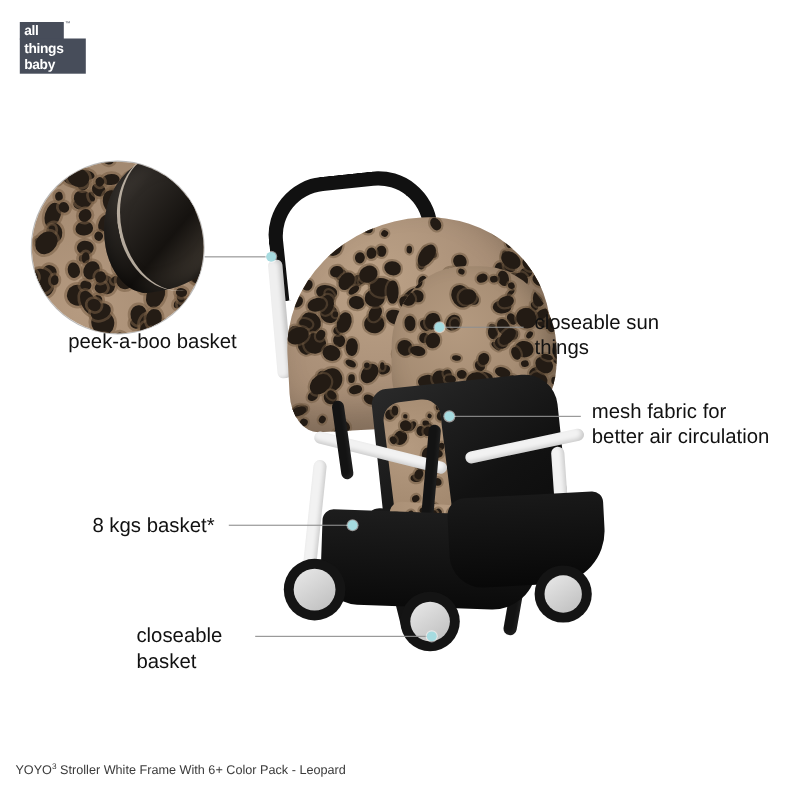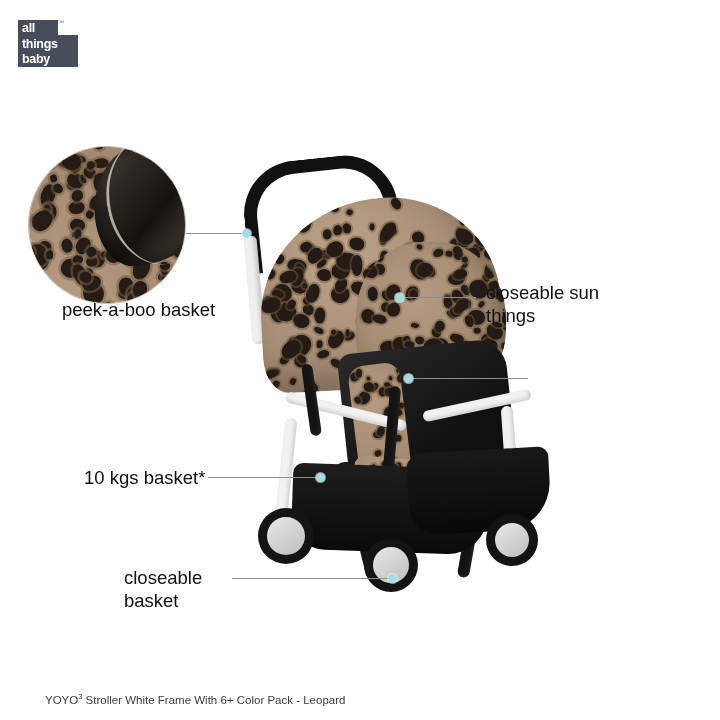--- a/index.html
+++ b/index.html
@@ -153,21 +153,21 @@
   
   .callout{position:absolute;font-size:18.5px;line-height:23px;color:#111111;}
   .callout span{display:block;}
   .lead{position:absolute;height:1px;background:#8f8f8f;}
   .dot{position:absolute;width:9px;height:9px;border-radius:50%;
        background:#a6dbe0;box-shadow:0 0 0 1px rgba(255,255,255,.55);}
 
   
   .caption{
     position:absolute;left:14px;top:690px;
-    font-size:11.5px;line-height:14px;color:#3a3a3a;margin-left:31px;
+    font-size:11.5px;line-height:14px;color:#3a3a3a;
   }
   .caption sup{font-size:7.5px;vertical-align:super;}
 </style>
 </head>
 <body>
 
 <div id="stage">
 
   <div class="logo">
     <div class="logo-block logo-b1"></div>
@@ -757,23 +757,27 @@
 
   <div class="callout" style="left:62px;top:298px;">
     <span>peek-a-boo basket</span>
   </div>
 
   <div class="callout" style="left:486px;top:281px;">
     <span>closeable sun</span>
     <span>things</span>
   </div>
 
+  <div class="callout" style="left:538px;top:362px;">
+    <span>mesh fabric for</span>
+    <span>better air circulation</span>
+  </div>
 
   <div class="callout" style="left:84px;top:466px;">
-    <span>10 kgs basket*</span>
+    <span>8 kgs basket*</span>
   </div>
 
   <div class="callout" style="left:124px;top:566px;">
     <span>closeable</span>
     <span>basket</span>
   </div>
 
   <div class="caption">
     <span style="display:inline">YOYO</span><sup>3</sup><span style="display:inline"> Stroller White Frame With 6+ Color Pack - Leopard</span>
   </div>

